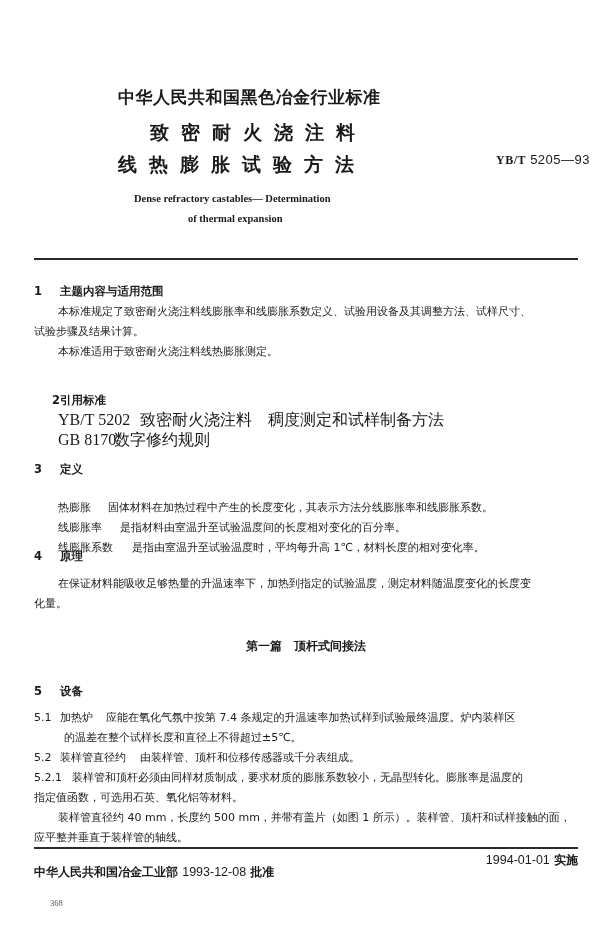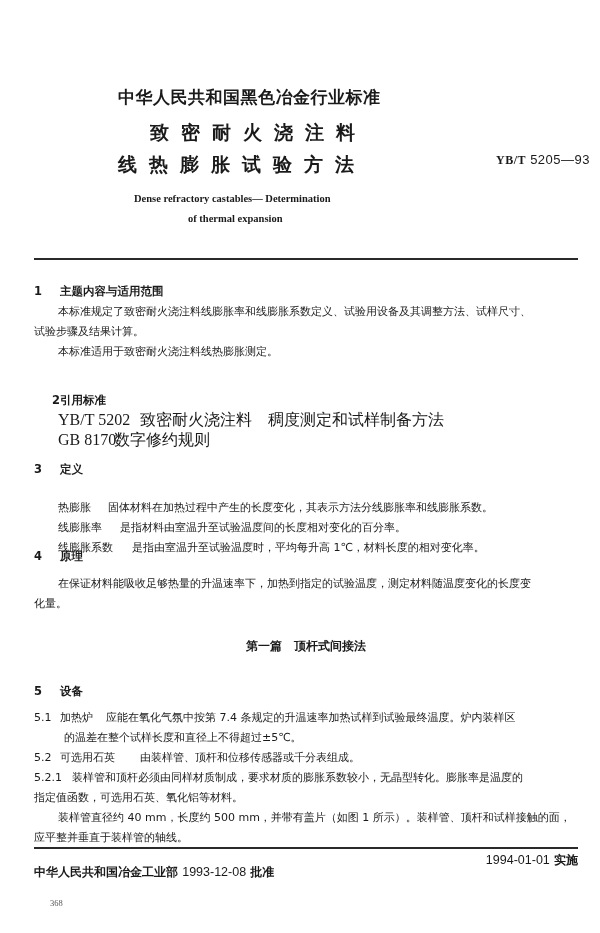--- a/index.html
+++ b/index.html
@@ -86,21 +86,21 @@
 <div class="abs h" style="left:34px; top:684px;">
   <span class="num">5</span><span>设备</span>
 </div>
 
 <div class="abs p" style="left:34px; top:708px;">
   <span style="display:inline-block; width:26px;">5.1</span><span style="display:inline-block; width:46px;">加热炉</span><span>应能在氧化气氛中按第 7.4 条规定的升温速率加热试样到试验最终温度。炉内装样区</span>
 </div>
 <div class="abs p" style="left:36px; top:728px;margin-left:28px;">的温差在整个试样长度和直径上不得超过±5℃。</div>
 
 <div class="abs p" style="left:34px; top:748px;">
-  <span style="display:inline-block; width:26px;">5.2</span><span style="display:inline-block; width:80px;">可选用石英</span><span>由装样管、顶杆和位移传感器或千分表组成。</span>
+  <span style="display:inline-block; width:26px;">5.2</span><span style="display:inline-block; width:80px;">装样管直径约</span><span>由装样管、顶杆和位移传感器或千分表组成。</span>
 </div>
 
 <div class="abs p" style="left:34px; top:768px;">
   <span style="display:inline-block; width:38px;">5.2.1</span><span>装样管和顶杆必须由同样材质制成，要求材质的膨胀系数较小，无晶型转化。膨胀率是温度的</span>
 </div>
 <div class="abs p" style="left:34px; top:788px;">指定值函数，可选用石英、氧化铝等材料。</div>
 
 <div class="abs p" style="left:58px; top:808px;">装样管直径约 40 mm，长度约 500 mm，并带有盖片（如图 1 所示）。装样管、顶杆和试样接触的面，</div>
 <div class="abs p" style="left:34px; top:828px;">应平整并垂直于装样管的轴线。</div>
 

